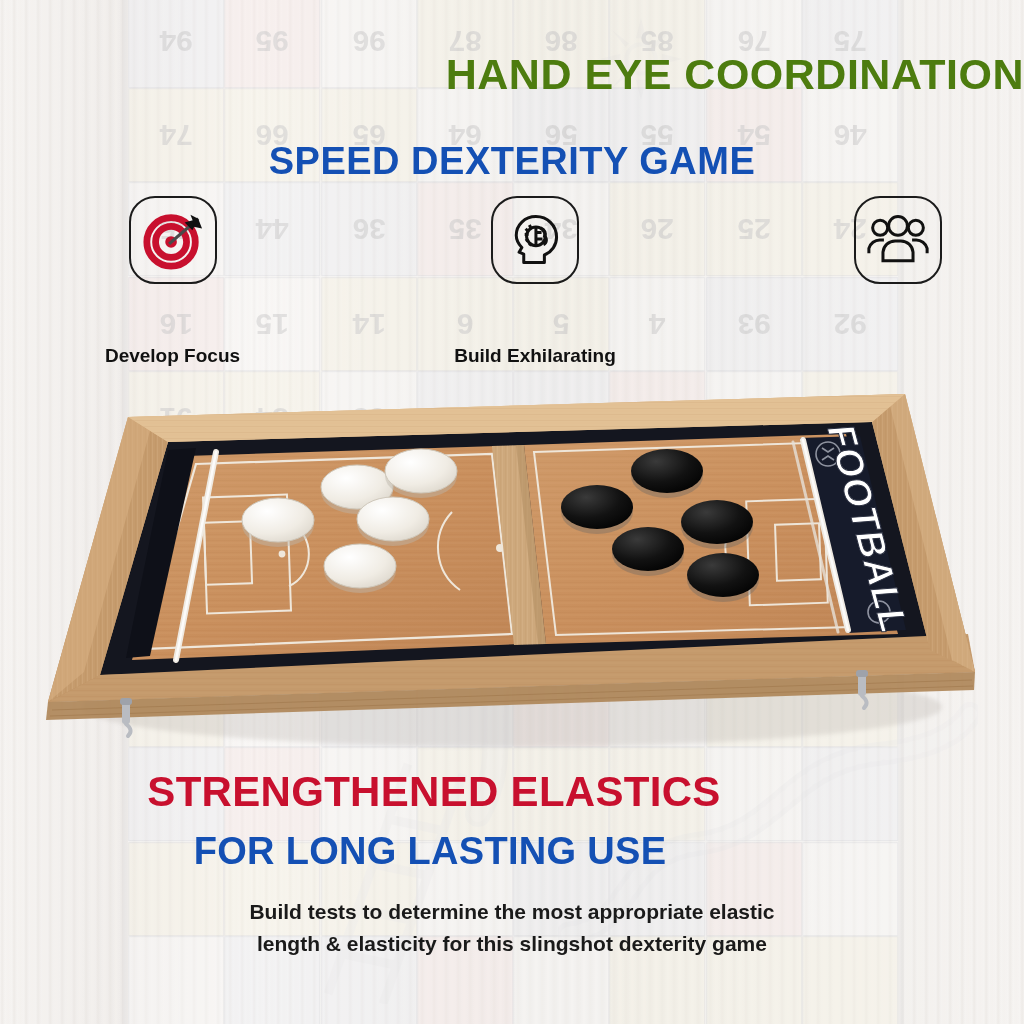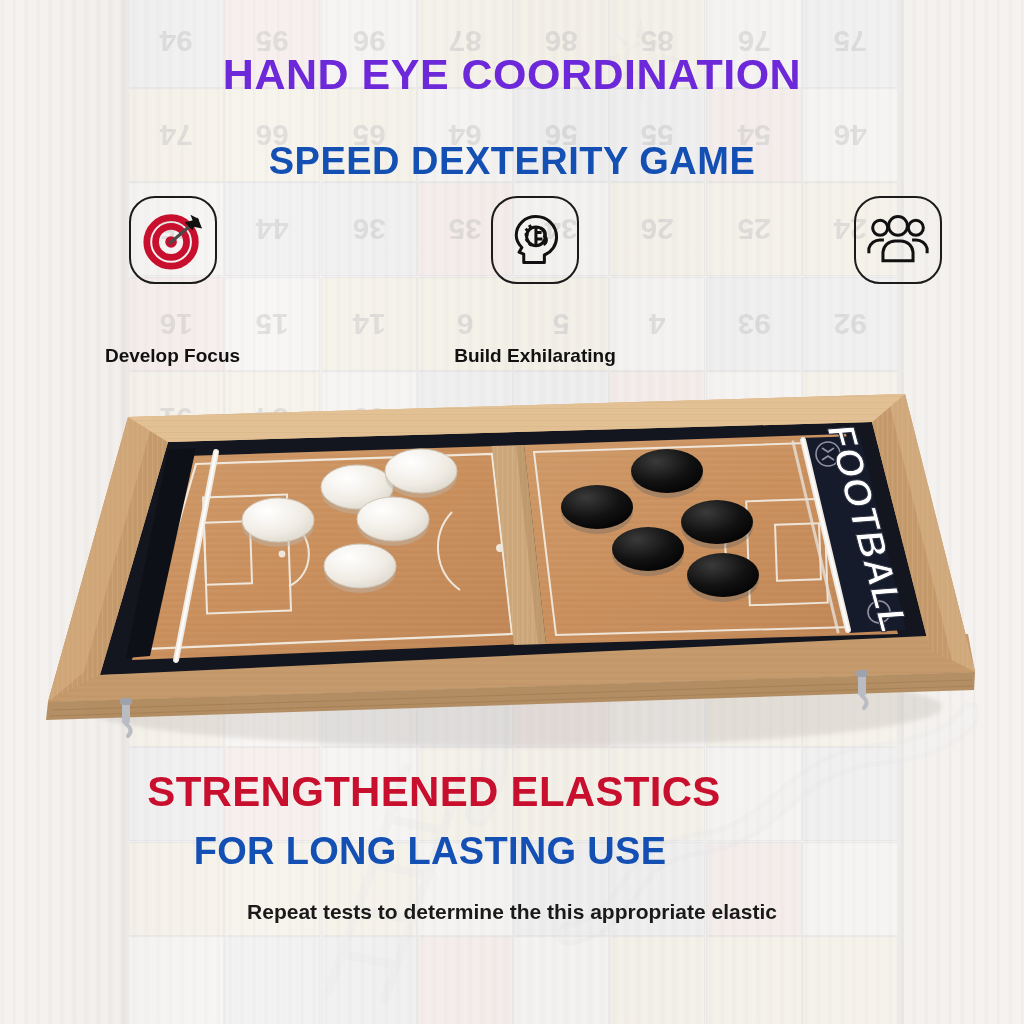--- a/index.html
+++ b/index.html
@@ -46,23 +46,23 @@
   }
   .bg-sun {
     position:absolute; left:470px; top:22px; width:86px; height:86px;
     opacity:.22;
   }
   .bg-snake { position:absolute; opacity:.30; }
 
   
   .head-top {
     position:absolute; top:50px; left:0; width:1024px;
-    text-align:center;
+    text-align:right;
     font-size:43px; font-weight:700; letter-spacing:.5px;
-    color:#6d28d9;
+    color:#4d7c0f;
     font-family:"Liberation Sans", sans-serif;
   }
   .head-sub {
     position:absolute; top:114px; left:0; width:1024px;
     text-align:center;
     font-size:38px; font-weight:700; letter-spacing:.5px;
     color:#1450B4;
     margin-top:26px;
   }
 
@@ -456,14 +456,15 @@
   <polygon points="905,22 890,34 952,288 975,300" fill="#dcb78c" opacity=".5"></polygon>
 
   <polygon points="128,45 905,22 872,50 168,70" fill="#e2c195"></polygon>
   <polygon points="128,45 905,22 872,50 168,70" fill="url(#grain)"></polygon>
 </svg>
 </div>
 
 <div class="bot-top">STRENGTHENED ELASTICS</div>
 <div class="bot-sub">FOR LONG LASTING USE</div>
 <div class="bot-note">
-  <span>Repeat tests to determine the this appropriate elastic</span>
+  <span>Build tests to determine the most appropriate elastic</span>
+  <span>length &amp; elasticity for this slingshot dexterity game</span>
 </div>
 
 </body></html>

